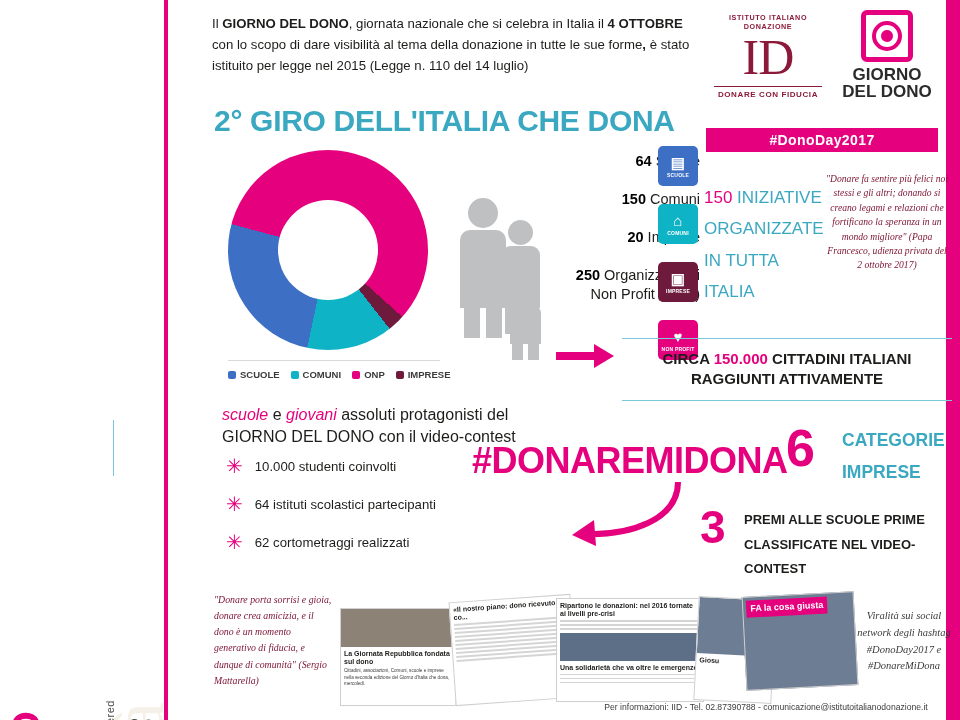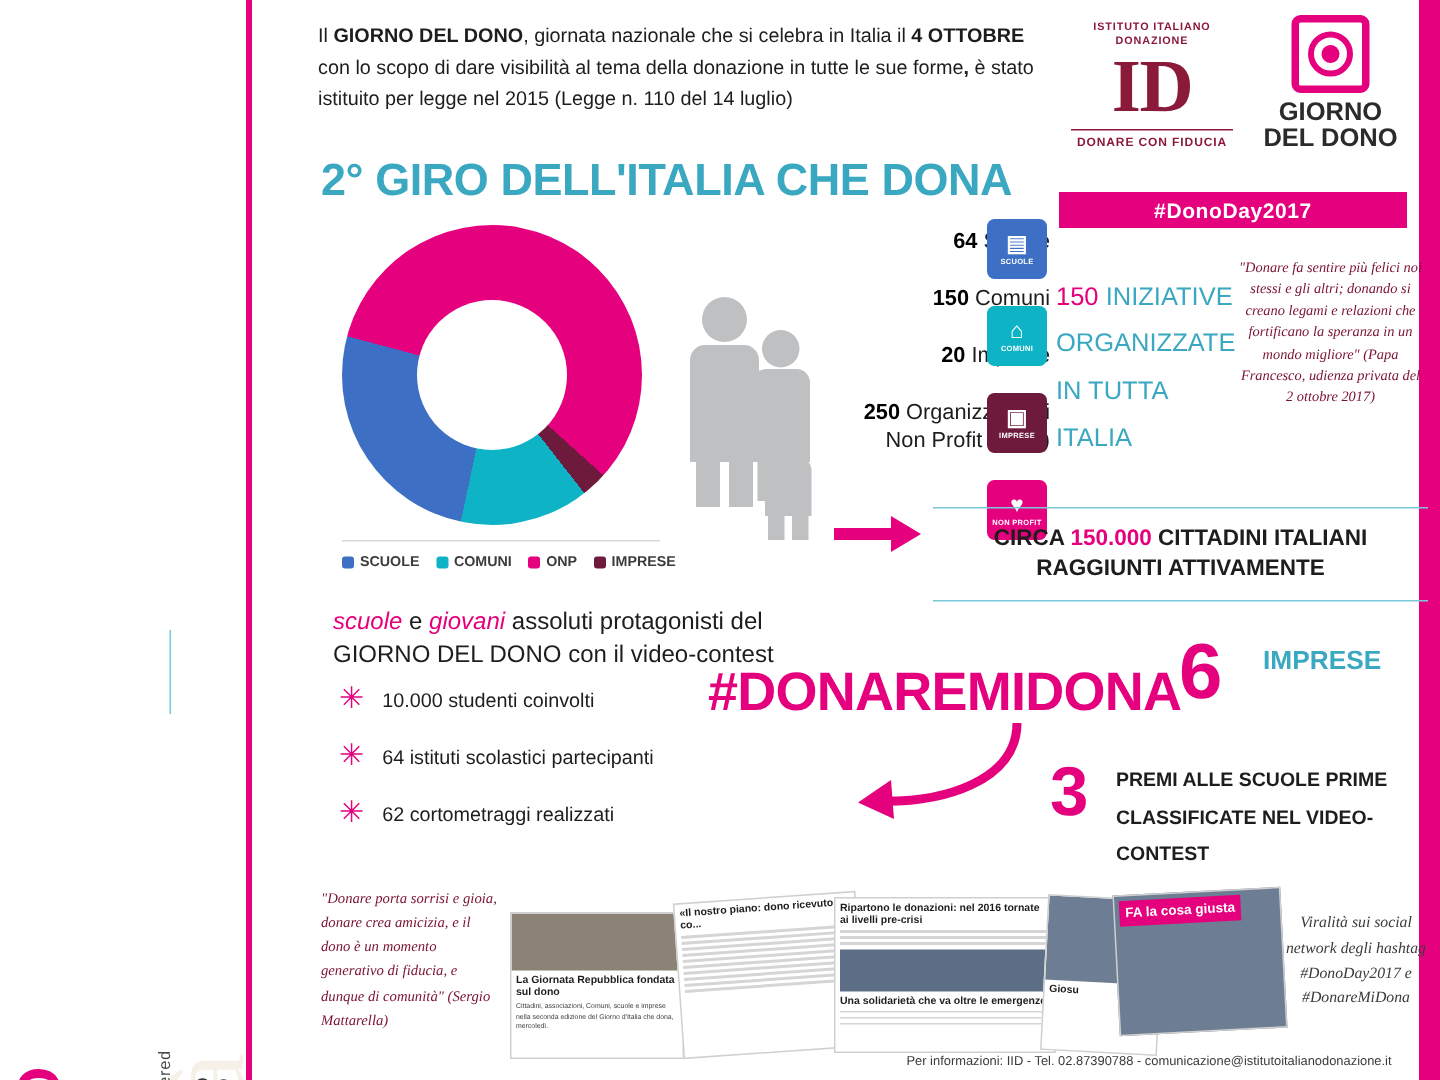--- a/index.html
+++ b/index.html
@@ -66,21 +66,21 @@
   .logo-id {
     position: absolute; left: 0; top: 0; width: 124px; height: 108px;
     text-align: center;
   }
   .logo-id .top-arc {
     font-size: 7.2px; font-weight: bold; color: #8b1a3a; letter-spacing: .6px;
     margin-top: 5px;
   }
   .logo-id .big {
     font-family: "Liberation Serif", serif;
-    font-size: 50px; font-weight: bold; color: #8b1a3a; line-height: 1.05;
+    font-size: 50px; font-weight: normal; color: #8b1a3a; line-height: 1.05;
     letter-spacing: -1px;
   }
   .logo-id .sub {
     font-size: 8px; font-weight: bold; color: #8b1a3a; letter-spacing: .6px;
     border-top: 1.5px solid #8b1a3a; padding-top: 3px; margin: 2px 8px 0;
   }
   .logo-gdd { position: absolute; left: 130px; top: 2px; width: 102px; }
   .logo-mark {
     width: 52px; height: 52px; margin: 0 auto 4px; position: relative;
   }
@@ -436,20 +436,21 @@
   <div class="donaremi">#DONAREMIDONA</div>
   <div class="curve-arrow">
     <svg width="130" height="70" viewBox="0 0 130 70">
       <path d="M118 4 C118 42 70 58 22 56" stroke="#e5007d" stroke-width="6" fill="none"></path>
       <path d="M34 42 L12 57 L36 68 Z" fill="#e5007d"></path>
     </svg>
   </div>
 
   <div class="six">6</div>
   <div class="cat-txt">
+    <div>CATEGORIE</div>
     <div>IMPRESE</div>
   </div>
   <div class="three">3</div>
   <div class="premi">
     <div>PREMI ALLE SCUOLE PRIME</div>
     <div>CLASSIFICATE NEL VIDEO-CONTEST</div>
   </div>
 
 
   <div class="quote-matt">"Donare porta sorrisi e gioia, donare crea amicizia, e il dono è un momento generativo di fiducia, e dunque di comunità" (Sergio Mattarella)</div>

